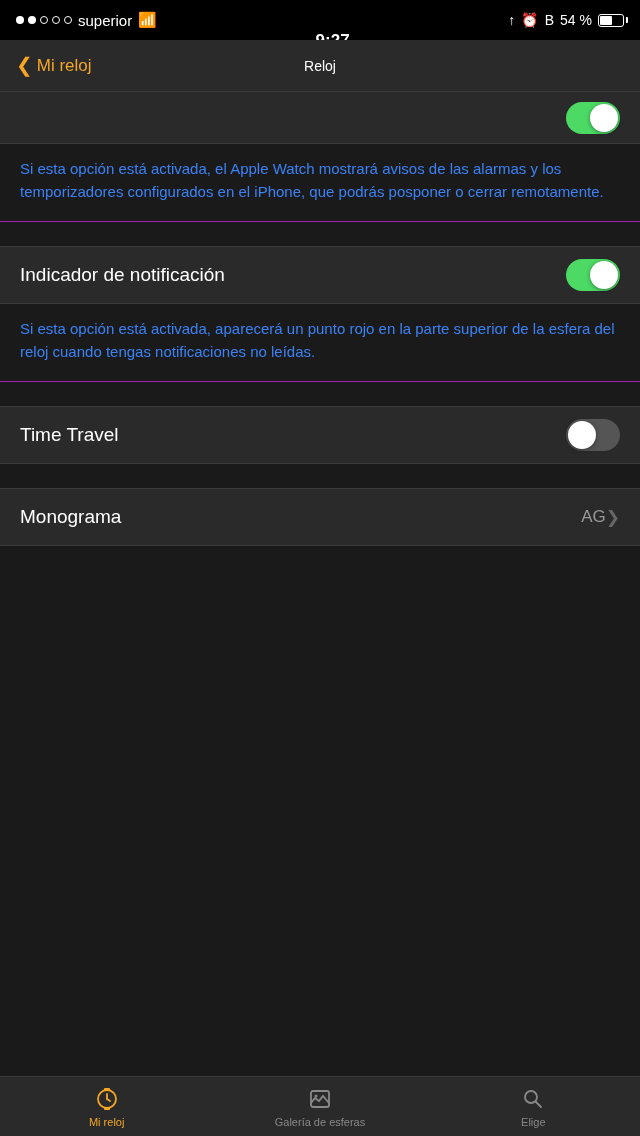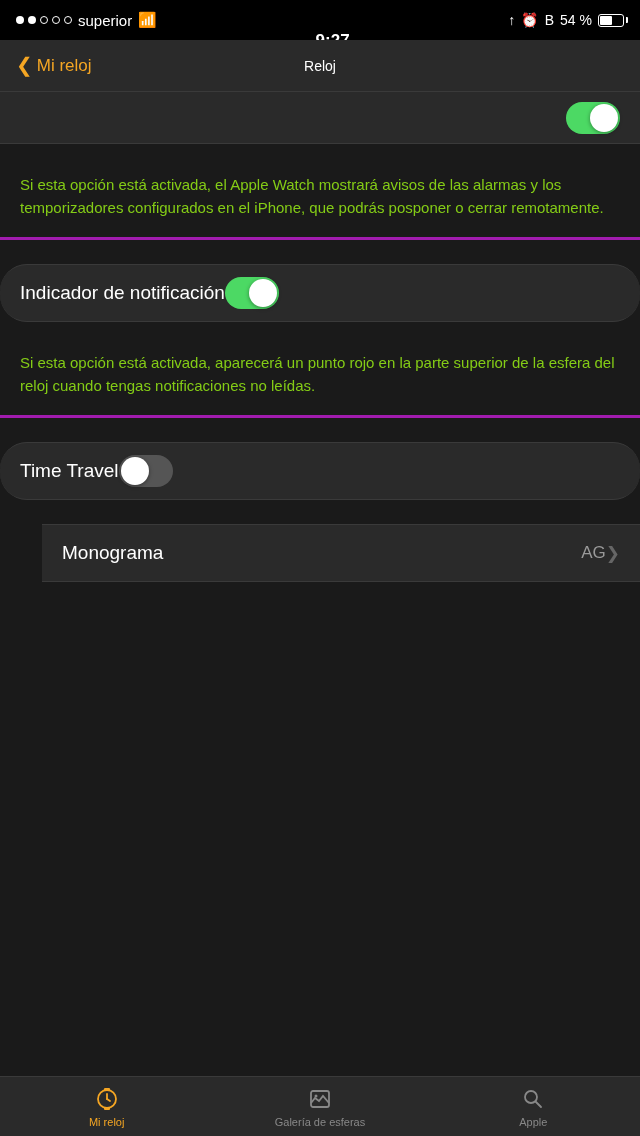--- a/index.html
+++ b/index.html
@@ -104,37 +104,36 @@
       background: #2a2a2a;
       padding: 6px 20px;
       display: flex;
       align-items: center;
       justify-content: flex-end;
       border-bottom: 1px solid #3a3a3a;
       height: 52px;
     }
 
     .description-text {
-      padding: 30px 20px 18px;
+      padding: 14px 20px 18px;
       font-size: 15px;
-      color: #84cc16;
+      color: #3b82f6;
       line-height: 1.5;
-      border-bottom: 3px solid #a21caf;
+      border-bottom: 1px solid #a21caf;
     }
 
     .toggle-row {
       background: #2a2a2a;
       padding: 0 20px;
       display: flex;
       align-items: center;
-      justify-content: flex-start;
+      justify-content: space-between;
       height: 58px;
       border-top: 1px solid #3a3a3a;
       border-bottom: 1px solid #3a3a3a;
-      border-radius: 27px;
     }
 
     .toggle-label {
       font-size: 19px;
       font-weight: 400;
       color: #fff;
     }
 
     
     .toggle {
@@ -168,21 +167,20 @@
     
     .nav-row {
       background: #2a2a2a;
       padding: 0 20px;
       display: flex;
       align-items: center;
       justify-content: space-between;
       height: 58px;
       border-top: 1px solid #3a3a3a;
       border-bottom: 1px solid #3a3a3a;
-      margin-left: 42px;
     }
     .nav-row-right {
       display: flex; align-items: center; gap: 0;
       color: #999; font-size: 17px;
     }
     .nav-row-value { font-size: 17px; color: #999; }
     .nav-row-chevron { font-size: 17px; color: #666; }
 
     
     .partial-desc {
@@ -339,16 +337,16 @@
   </div>
 
 
   <div class="tab-item tab-inactive">
     <div class="tab-icon">
       <svg viewBox="0 0 26 26" fill="none" stroke="#888" stroke-width="1.8">
         <circle cx="11" cy="11" r="6"></circle>
         <line x1="15.5" y1="15.5" x2="21" y2="21" stroke-linecap="round"></line>
       </svg>
     </div>
-    <span class="tab-label">Apple</span>
+    <span class="tab-label">Elige</span>
   </div>
 
 </div>
 
 </body></html>

